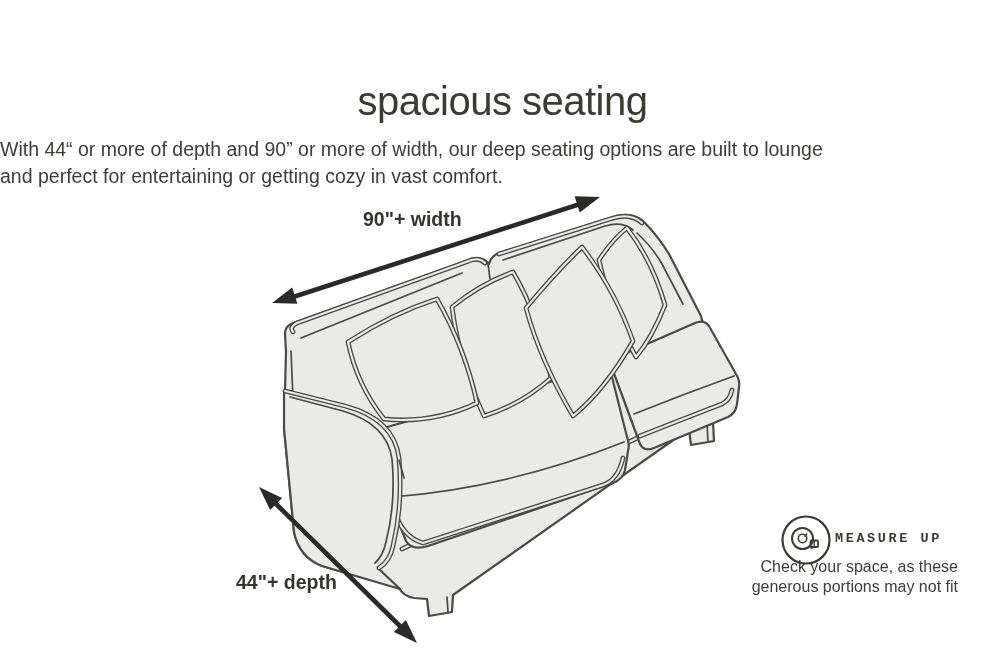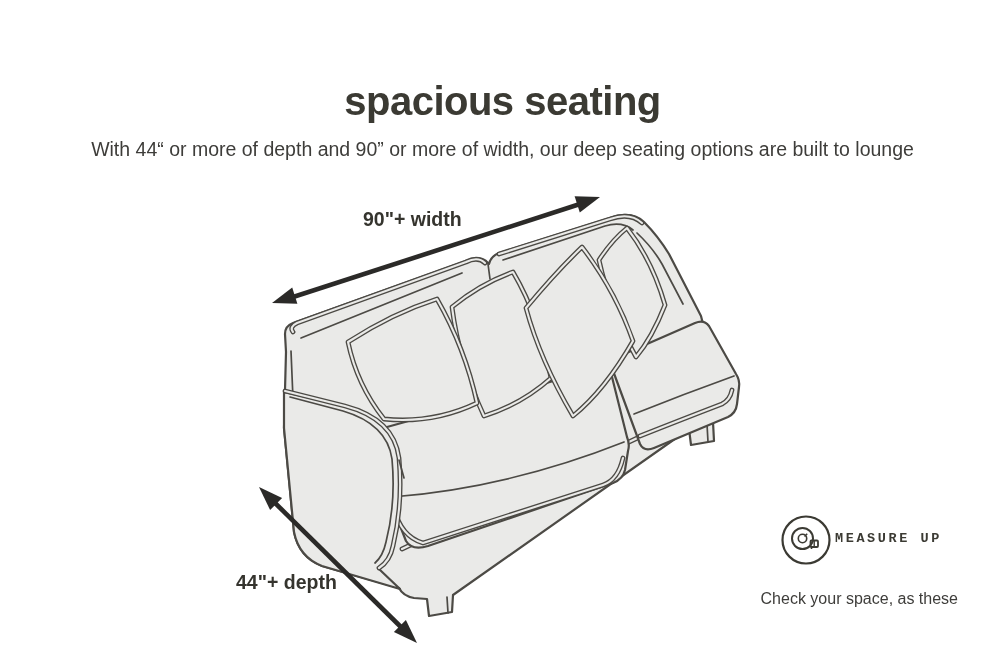--- a/index.html
+++ b/index.html
@@ -9,41 +9,41 @@
     --heading:#3b3a33;
     --body:#3e3d3a;
   }
   html,body{margin:0;padding:0;background:#ffffff;}
   .canvas{
     position:relative;width:1005px;height:671px;background:#ffffff;
     font-family:"Liberation Sans", sans-serif;overflow:hidden;
   }
   .title{
     position:absolute;top:52px;left:0;right:0;text-align:center;
-    font-size:40px;font-weight:bold;letter-spacing:-0.5px;color:var(--heading);
+    font-size:40px;font-weight:normal;letter-spacing:-0.5px;color:var(--heading);
   }
   .subtitle{
-    position:absolute;top:116px;left:0;right:0;text-align:center;
+    position:absolute;top:116px;left:0;right:0;text-align:left;
     font-size:19.5px;line-height:27px;color:var(--body);
   }
   .subtitle span{display:block;}
   .scene{position:absolute;left:0;top:0;}
   .dim-label{
     position:absolute;font-weight:bold;font-size:19.5px;color:#35342e;white-space:nowrap;
   }
   #widthLabel{left:363px;top:208px;}
   #depthLabel{left:236px;top:571px;}
   .measure-heading{
     position:absolute;left:835px;top:531px;font-size:13.5px;font-weight:bold;
     letter-spacing:2.6px;color:var(--heading);white-space:nowrap;font-family:Liberation Mono, monospace;
   }
   .measure-icon{position:absolute;left:780px;top:514px;}
   .measure-text{
     position:absolute;right:47px;top:557px;width:218px;text-align:right;
-    font-size:16px;line-height:19.5px;color:var(--body);margin-top:32px;
+    font-size:16px;line-height:19.5px;color:var(--body);
   }
   .measure-text span{display:block;}
   
   .fillshape{fill:var(--sofa-fill);stroke:var(--line);stroke-width:2.2px;stroke-linejoin:round;}
   .pf{fill:var(--sofa-fill);stroke:none;}
   .pipeA{fill:none;stroke:var(--line);stroke-width:4.8px;stroke-linecap:round;stroke-linejoin:round;}
   .pipeB{fill:none;stroke:var(--sofa-fill);stroke-width:2.1px;stroke-linecap:round;stroke-linejoin:round;}
   .ln{fill:none;stroke:var(--line);stroke-width:1.7px;stroke-linecap:round;stroke-linejoin:round;}
   .arrowline{stroke:var(--arrow);stroke-width:4.6px;fill:none;}
   .arrowhead{fill:var(--arrow);stroke:none;}
@@ -51,20 +51,21 @@
 </style>
 </head>
 <body>
 
 <div class="canvas">
 
   <h1 class="title">spacious seating</h1>
 
   <p class="subtitle">
     <span>With 44“ or more of depth and 90” or more of width, our deep seating options are built to lounge</span>
+    <span>and perfect for entertaining or getting cozy in vast comfort.</span>
   </p>
 
   <svg class="scene" width="1005" height="671" viewBox="0 0 1005 671" xmlns="http://www.w3.org/2000/svg">
     <defs>
       <path id="sil" d="M 286,352 L 285,334 Q 285,326 293,323 L 466,261 Q 478,255 486,261 L 489,264 Q 491,256 499,253 L 610,218 Q 632,210 644,222 Q 658,236 669,254 L 701,316 L 712,360 L 718,400 L 720,419 L 713,422 L 714,441 L 691,445 L 689,429 L 453,595 L 452,612 L 429,616 L 427,599 L 414,598 Q 403,596 399,588 L 322,566 Q 299,557 294,532 L 284,428 Z"></path>
       <path id="bTopL" d="M 293,332 Q 289,327 297,323 L 466,262 Q 478,256 485,263"></path>
       <path id="bTopR" d="M 499,254 L 610,219 Q 630,212 642,223"></path>
       <path id="deckLn" d="M 402,549 L 718,400"></path>
       <path id="cL" d="M 383,435 Q 381,430 387,427 L 593,370 Q 605,366 611,373 L 627,437 Q 630,444 628,451 L 625,470 Q 623,479 613,483 L 428,546 Q 412,551 406,541 L 391,503 Q 387,495 390,489 L 381,446 Q 379,438 383,435 Z"></path>
       <path id="cLbot" d="M 393,503 Q 399,536 423,543 L 603,485 Q 618,480 623,458"></path>
@@ -146,15 +147,16 @@
     <path class="mi" stroke-width="1.6" d="M 24.5,22.5 L 27.2,19.8"></path>
     <rect class="mi" x="30.5" y="26.5" width="7.5" height="6.5" rx="1" stroke-width="1.8" fill="#ffffff"></rect>
     <path class="mi" stroke-width="1.4" d="M 34.2,26.5 L 34.2,33"></path>
     <path class="mi" stroke-width="1.6" d="M 31.5,33 L 31.5,35"></path>
   </svg>
 
   <div class="measure-heading">MEASURE UP</div>
 
   <div class="measure-text">
     <span>Check your space, as these</span>
+    <span>generous portions may not fit</span>
   </div>
 
 </div>
 
 </body></html>

